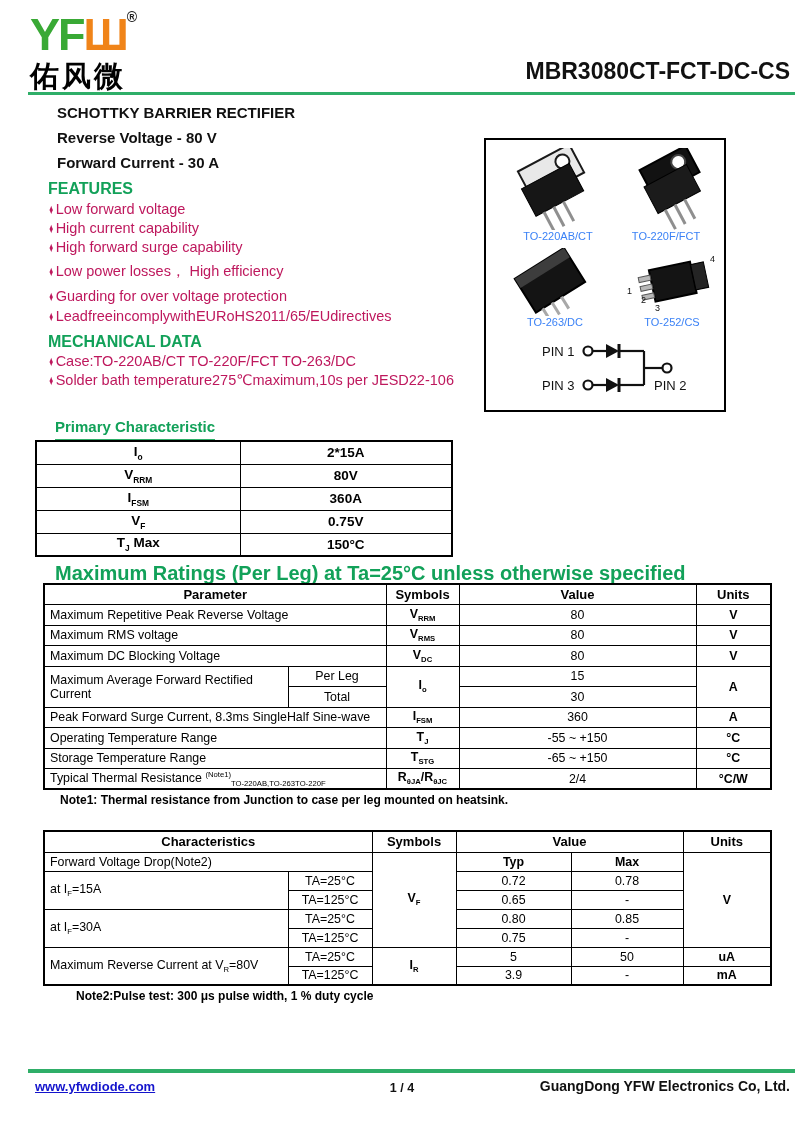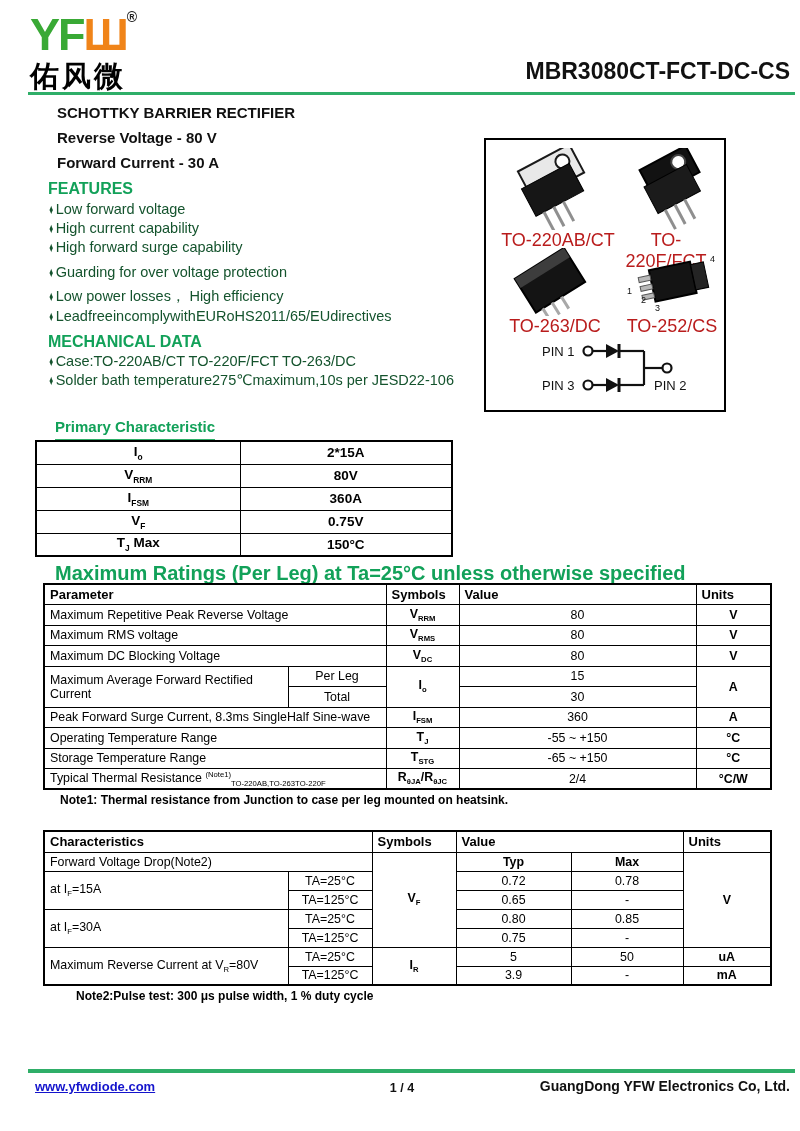--- a/index.html
+++ b/index.html
@@ -24,32 +24,32 @@
   .logo-cn{font-size:29px;font-weight:bold;letter-spacing:3px;color:#000;margin-top:0px;}
 
   .part-number{font-size:23px;font-weight:bold;}
 
   .hrule{background:var(--rule-green);}
 
   .doc-title{font-size:15px;font-weight:bold;}
   .green-head{font-size:16px;font-weight:bold;color:var(--heading-green);}
   .green-head.us{border-bottom:2px solid var(--rule-green);padding-bottom:4px;display:inline-block;text-align:center;}
 
-  .feat-item{font-size:14.5px;line-height:19px;color:#14532d;}
+  .feat-item{font-size:14.5px;line-height:19px;color:#be185d;}
   .bullet{display:inline-block;transform:scaleX(0.6) scaleY(1.05);margin-right:1px;font-size:13px;}
 
   
   .pkg-box{border:2px solid #000;background:#fff;}
-  .pkg-label{font-size:18px;color:#b91c1c;text-align:center;}
+  .pkg-label{font-size:11px;color:#3b82f6;text-align:center;}
 
   
   table{border-collapse:collapse;table-layout:fixed;background:#fff;}
   table.t{border:2.5px solid #000;}
   .t td{border:1.5px solid #000;font-size:12.4px;padding:0 5px;vertical-align:middle;color:#000;}
-  .t td.hd{font-weight:bold;text-align:left;font-size:13px;margin-left:8px;}
+  .t td.hd{font-weight:bold;text-align:center;font-size:13px;margin-left:8px;}
   .t td.c{text-align:center;}
   .t td.b{font-weight:bold;}
   .t sub{font-size:0.62em;font-weight:inherit;}
   .t sup{font-size:0.62em;}
   .primary td{font-size:13.5px;font-weight:bold;text-align:center;height:23px;}
   .mr tr{height:20.5px;}
   .ec tr{height:19px;}
   .small-note{font-size:8.5px;}
 
   .note{font-size:12px;font-weight:bold;color:#000;}
@@ -75,22 +75,22 @@
 
   <div class="abs doc-title" style="left:57px;top:104px;">SCHOTTKY BARRIER RECTIFIER</div>
   <div class="abs doc-title" style="left:57px;top:129px;">Reverse Voltage - 80 V</div>
   <div class="abs doc-title" style="left:57px;top:154px;">Forward Current - 30 A</div>
 
   <div class="abs green-head" style="left:48px;top:180px;">FEATURES</div>
   <div class="abs" style="left:48px;top:200px;width:430px;">
     <div class="feat-item"><span class="bullet">♦</span><span>Low forward voltage</span></div>
     <div class="feat-item"><span class="bullet">♦</span><span>High current capability</span></div>
     <div class="feat-item"><span class="bullet">♦</span><span>High forward surge capability</span></div>
+    <div class="feat-item" style="margin-top:5px;"><span class="bullet">♦</span><span>Low power losses， High efficiency</span></div>
     <div class="feat-item" style="margin-top:6px;"><span class="bullet">♦</span><span>Guarding for over voltage protection</span></div>
-    <div class="feat-item" style="margin-top:5px;"><span class="bullet">♦</span><span>Low power losses， High efficiency</span></div>
     <div class="feat-item" style="margin-top:1px;"><span class="bullet">♦</span><span>LeadfreeincomplywithEURoHS2011/65/EUdirectives</span></div>
   </div>
 
   <div class="abs green-head" style="left:48px;top:333px;">MECHANICAL DATA</div>
   <div class="abs" style="left:48px;top:352px;width:440px;">
     <div class="feat-item"><span class="bullet">♦</span><span>Case:TO-220AB/CT TO-220F/FCT TO-263/DC</span></div>
     <div class="feat-item"><span class="bullet">♦</span><span>Solder bath temperature275℃maximum,10s per JESD22-106</span></div>
   </div>
 
   <div class="abs pkg-box" style="left:484px;top:138px;width:242px;height:274px;">

